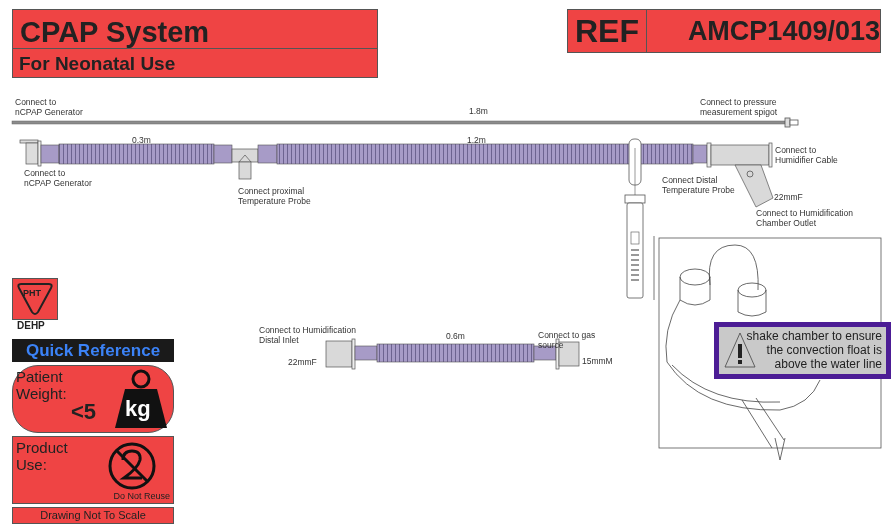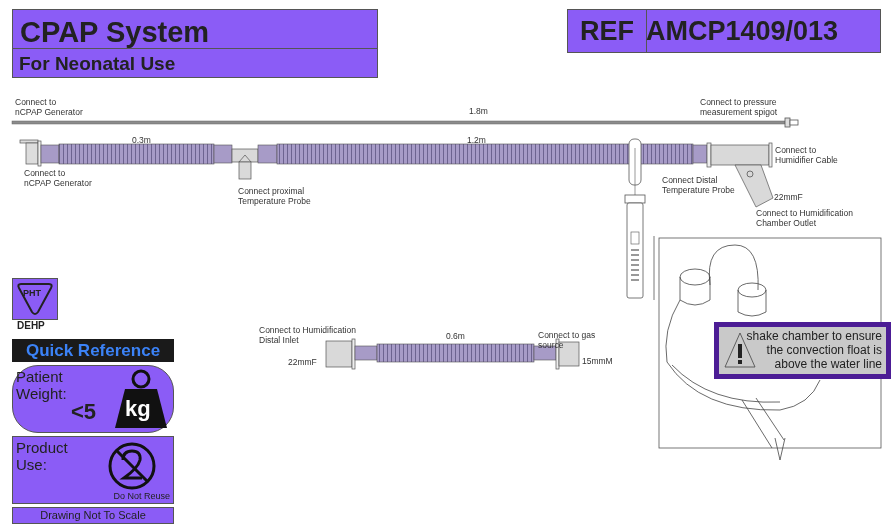--- a/index.html
+++ b/index.html
@@ -1,25 +1,25 @@
 <!DOCTYPE html>
 <html><head>
 <meta charset="utf-8">
 <style>
   html, body { margin:0; padding:0; background:#fff; }
   body { width:891px; height:529px; position:relative; overflow:hidden; font-family:"Liberation Sans", sans-serif; color:#222; }
   .abs { position:absolute; }
-  .box { position:absolute; border:1px solid #555; background:#8b5cf6; box-sizing:border-box; }
+  .box { position:absolute; border:1px solid #555; background:#ef4444; box-sizing:border-box; }
   .title { left:12px; top:9px; width:366px; height:45px; }
   .title span { position:absolute; left:7px; top:6px; font-size:29px; font-weight:bold; color:#222; }
   .subtitle { left:12px; top:48px; width:366px; height:30px;padding-left:36px; }
   .subtitle span { position:absolute; left:6px; top:4px; font-size:19px; font-weight:bold; color:#222; }
   .ref { left:567px; top:9px; width:314px; height:44px; }
-  .ref .refl { position:absolute; left:0; top:0; width:78px; height:42px; border-right:1px solid #555; font-size:27px; font-weight:bold; text-align:center; line-height:42px; }
-  .ref .refv { position:absolute; left:78px; top:0; width:234px; height:42px; font-size:27px; font-weight:bold; text-align:left; line-height:42px; }
+  .ref .refl { position:absolute; left:0; top:0; width:78px; height:42px; border-right:1px solid #555; font-size:32px; font-weight:bold; text-align:center; line-height:42px; }
+  .ref .refv { position:absolute; left:78px; top:0; width:234px; height:42px; font-size:27px; font-weight:bold; text-align:right; line-height:42px; }
   .lbl { position:absolute; font-size:8.5px; line-height:10px; color:#333; white-space:nowrap; }
   .lbl.r { text-align:left; }
   .qr-head { left:12px; top:339px; width:162px; height:23px; background:#1a1a1a; color:#3b82f6; font-size:17px; font-weight:bold; text-align:center; line-height:23px; }
   .pw { left:12px; top:365px; width:162px; height:68px;border-radius:26px; }
   .pu { left:12px; top:436px; width:162px; height:68px; }
   .nts { left:12px; top:507px; width:162px; height:17px; font-size:11px; text-align:center; line-height:15px; }
   .big { font-size:15px; line-height:17px; position:absolute; left:3px; top:2px; }
   .warn { left:714px; top:322px; width:167px; height:47px; background:#c9c9c9; border:5px solid #4c1d95; }
   .warn .wt { position:absolute; right:4px; top:2px; font-size:12px; line-height:14px; text-align:right; color:#222; }
 </style>

